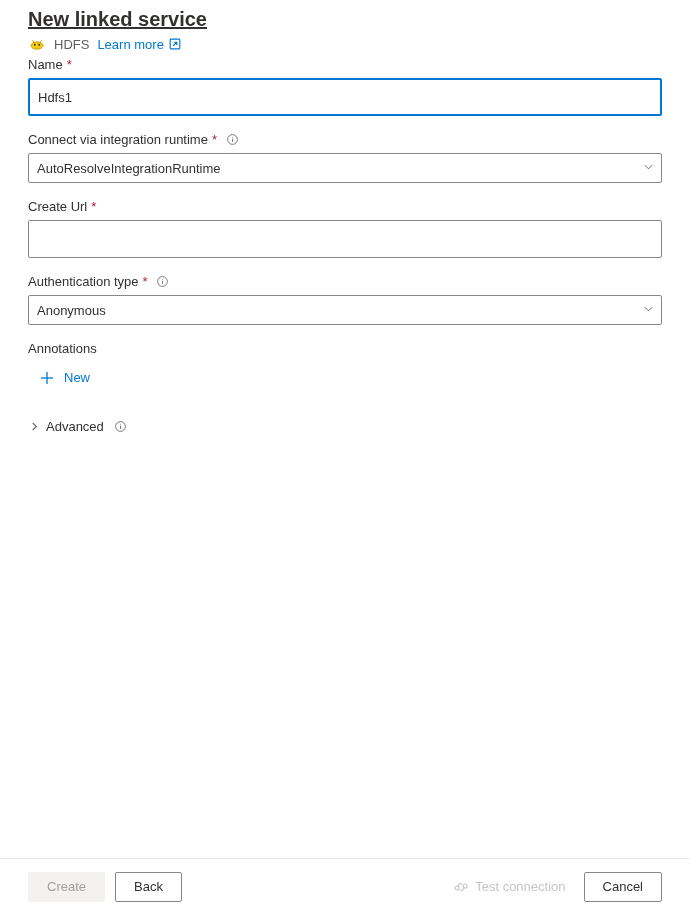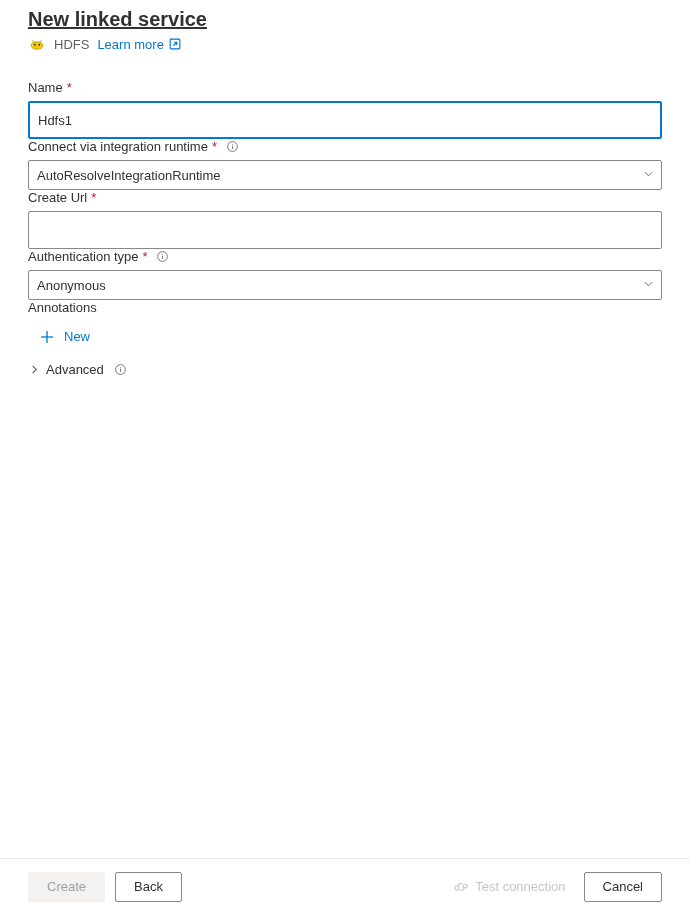--- a/index.html
+++ b/index.html
@@ -20,21 +20,21 @@
       font-size: 20px;
       font-weight: 600;
       color: #323130;
       margin-bottom: 4px;
       text-decoration: underline;
     }
     .subheader {
       display: flex;
       align-items: center;
       gap: 8px;
-      margin-bottom: 27px;
+      margin-bottom: 4px;
     }
     .hdfs-icon {
       width: 18px;
       height: 18px;
       display: inline-flex;
       align-items: center;
       justify-content: center;
     }
     .subheader-label {
       color: #605e5c;
@@ -43,20 +43,21 @@
     .learn-more {
       color: #0078d4;
       text-decoration: none;
       font-size: 13px;
       display: inline-flex;
       align-items: center;
       gap: 4px;
       cursor: pointer;
     }
     .form-group {
+      margin-bottom: 16px;
     }
     .form-label {
       display: flex;
       align-items: center;
       gap: 4px;
       font-size: 13px;
       font-weight: 400;
       color: #323130;
       margin-bottom: 6px;
     }

